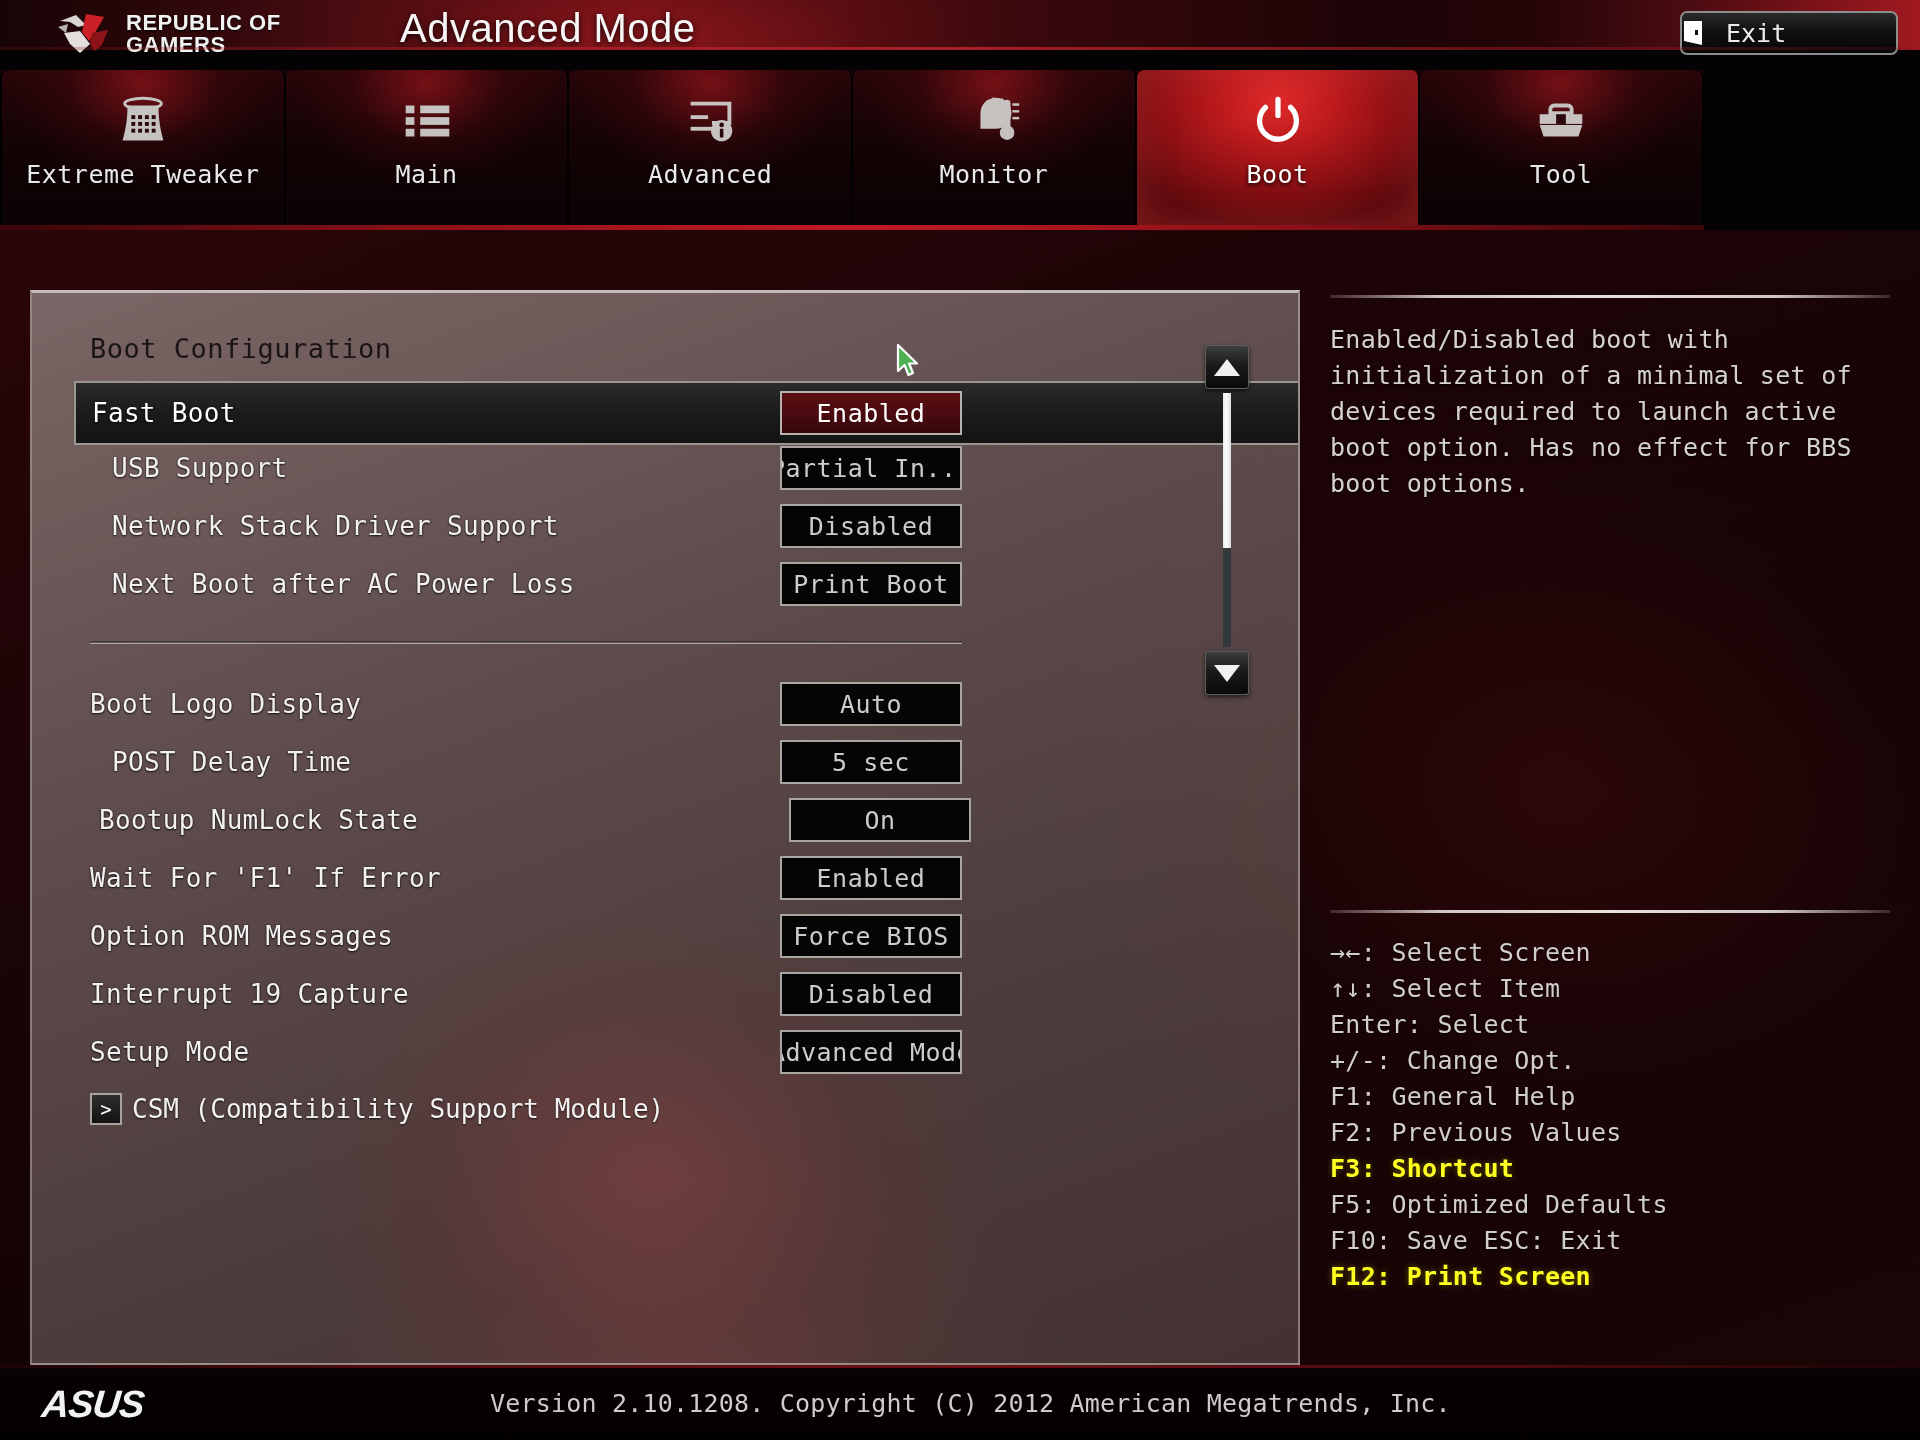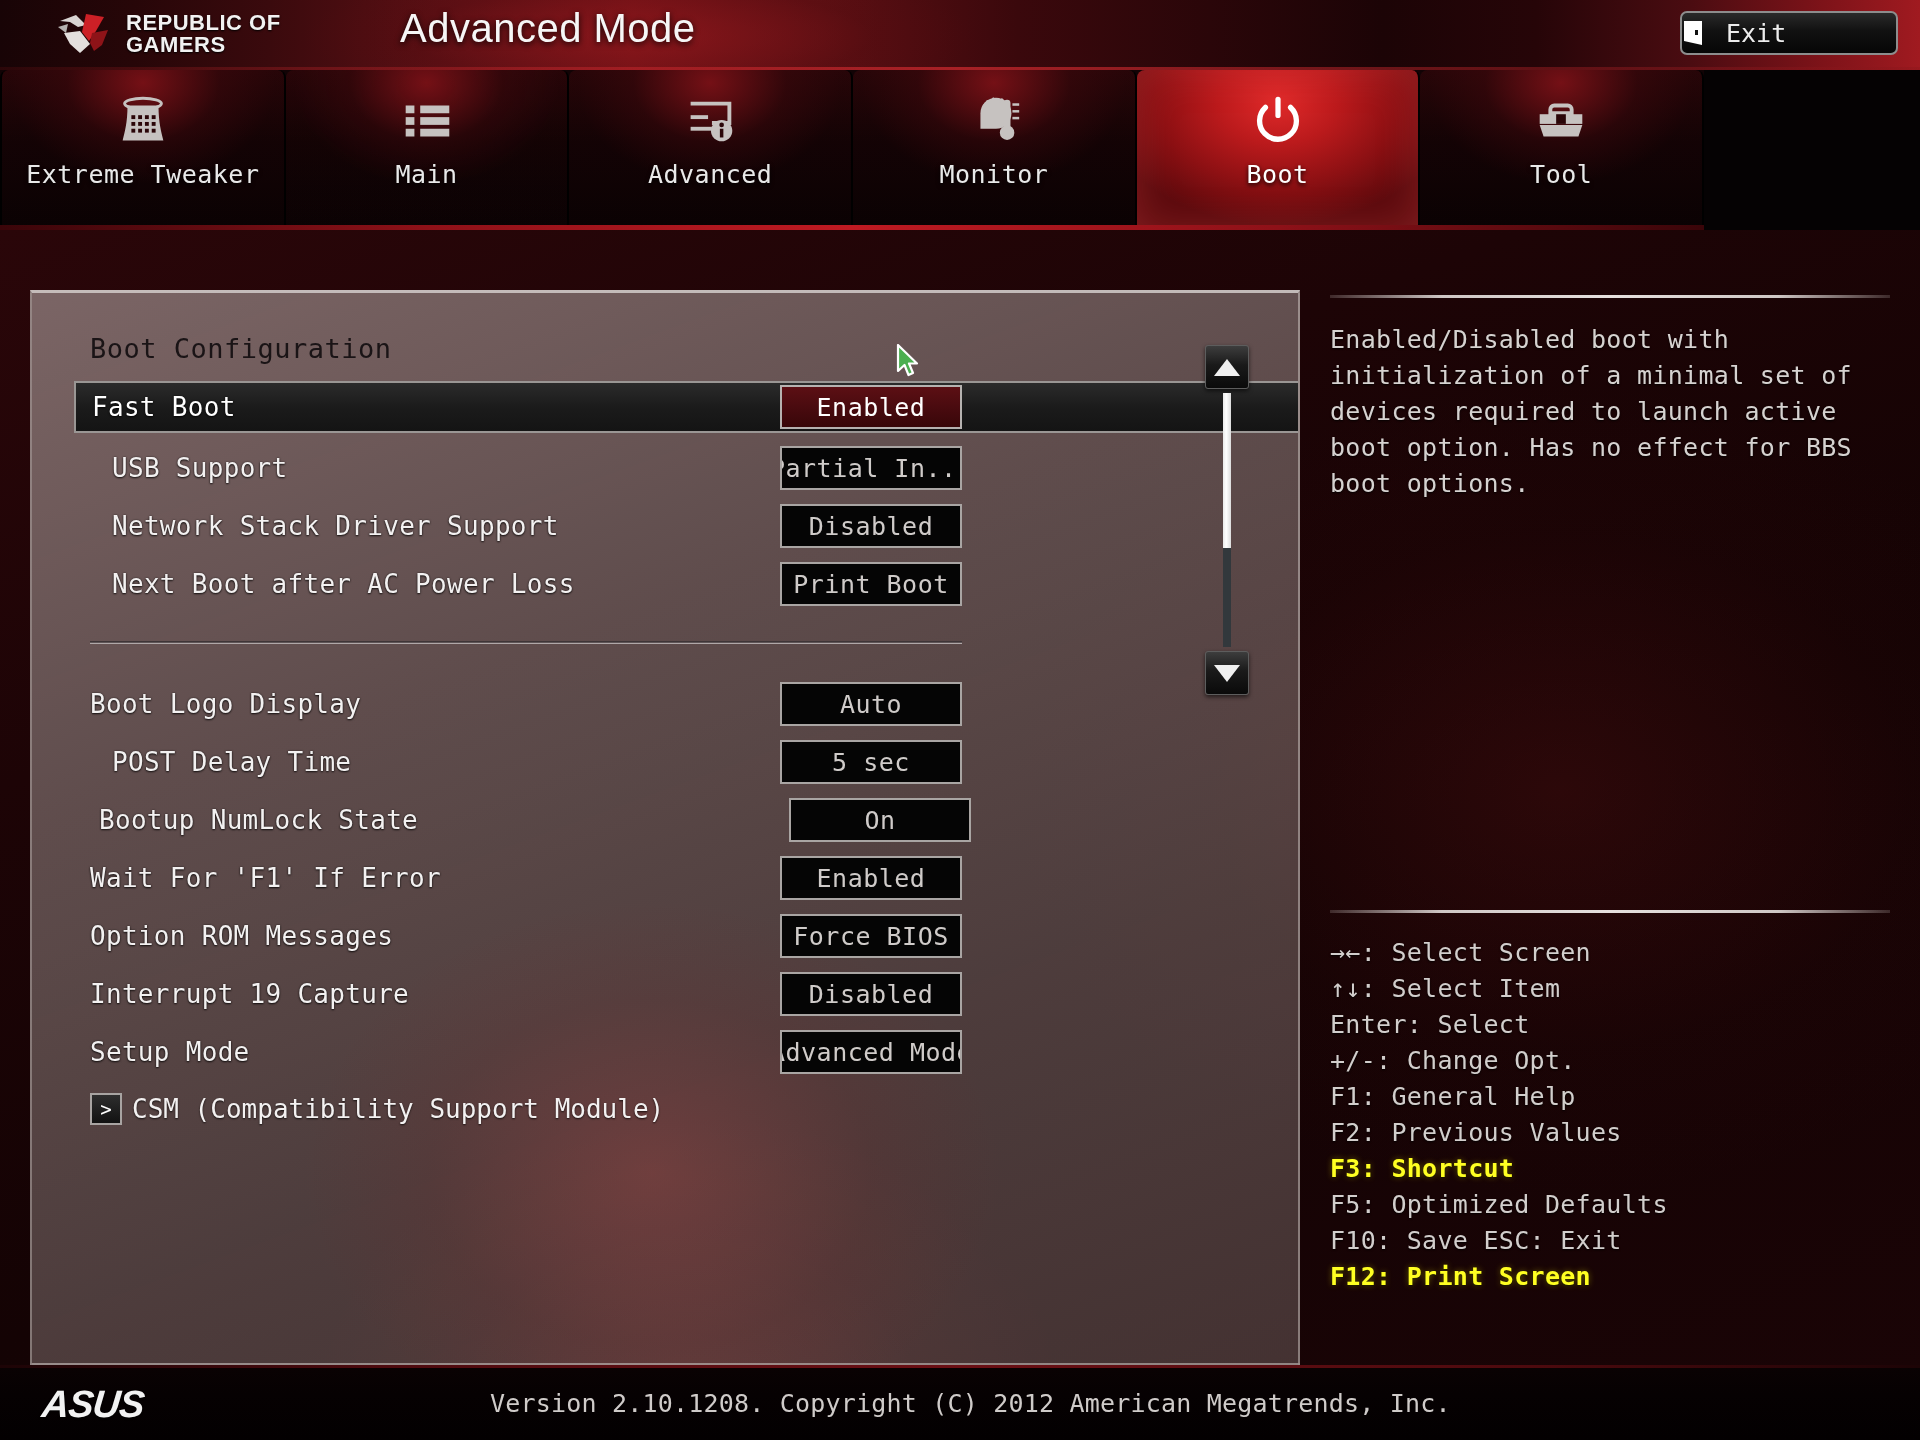--- a/index.html
+++ b/index.html
@@ -17,21 +17,21 @@
     width: 1920px;
     height: 1440px;
     background: #050203;
     overflow: hidden;
   }
 
   
   #header {
     position: absolute;
     left: 0; top: 0;
-    width: 1920px; height: 70px;
+    width: 1920px; height: 50px;
     background:
       radial-gradient(ellipse 420px 90px at 640px 36px, rgba(150,25,30,0.55) 0%, rgba(90,12,16,0.25) 55%, rgba(0,0,0,0) 80%),
       linear-gradient(90deg,
         #180406 0%, #270608 7%, #3a0a0d 14%, #5e1015 24%,
         #7a1318 33%, #5c0f13 43%, #3a080c 53%, #2a0609 63%,
         #1c0406 72%, #260508 80%, #4a0c11 88%, #7e1319 95%, #a01a20 100%);
     z-index: 5;
   }
   #header::after {
     content: "";
@@ -195,21 +195,21 @@
     letter-spacing: 0.3px;
   }
   .row.indent .row-label { left: 80px; }
   .row:not(.indent) .row-label { left: 58px; }
 
   .row.selected {
     background: linear-gradient(180deg, #2b2b2b 0%, #1b1b1b 50%, #141414 100%);
     border: 2px solid #9a9694;
     width: 728px;
     margin-left: 42px;
-    height: 52px;
+    height: 64px;
   }
   .row.selected .row-label { left: 16px; color: #ffffff; font-weight: normal; }
 
   .row-value {
     position: absolute;
     left: 748px;
     width: 182px;
     height: 44px;
     display: flex;
     align-items: center;

